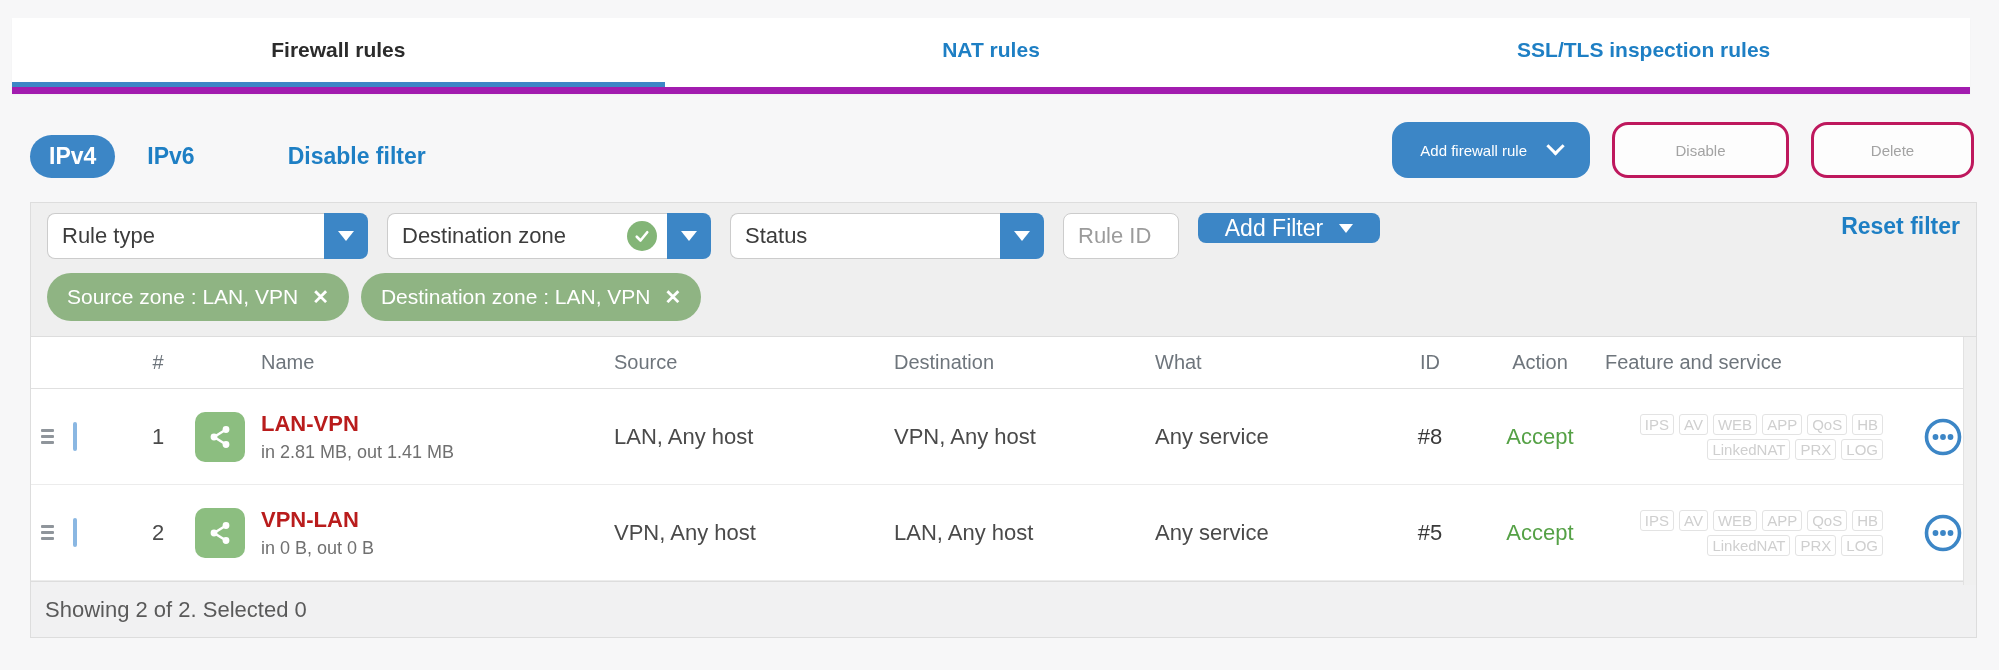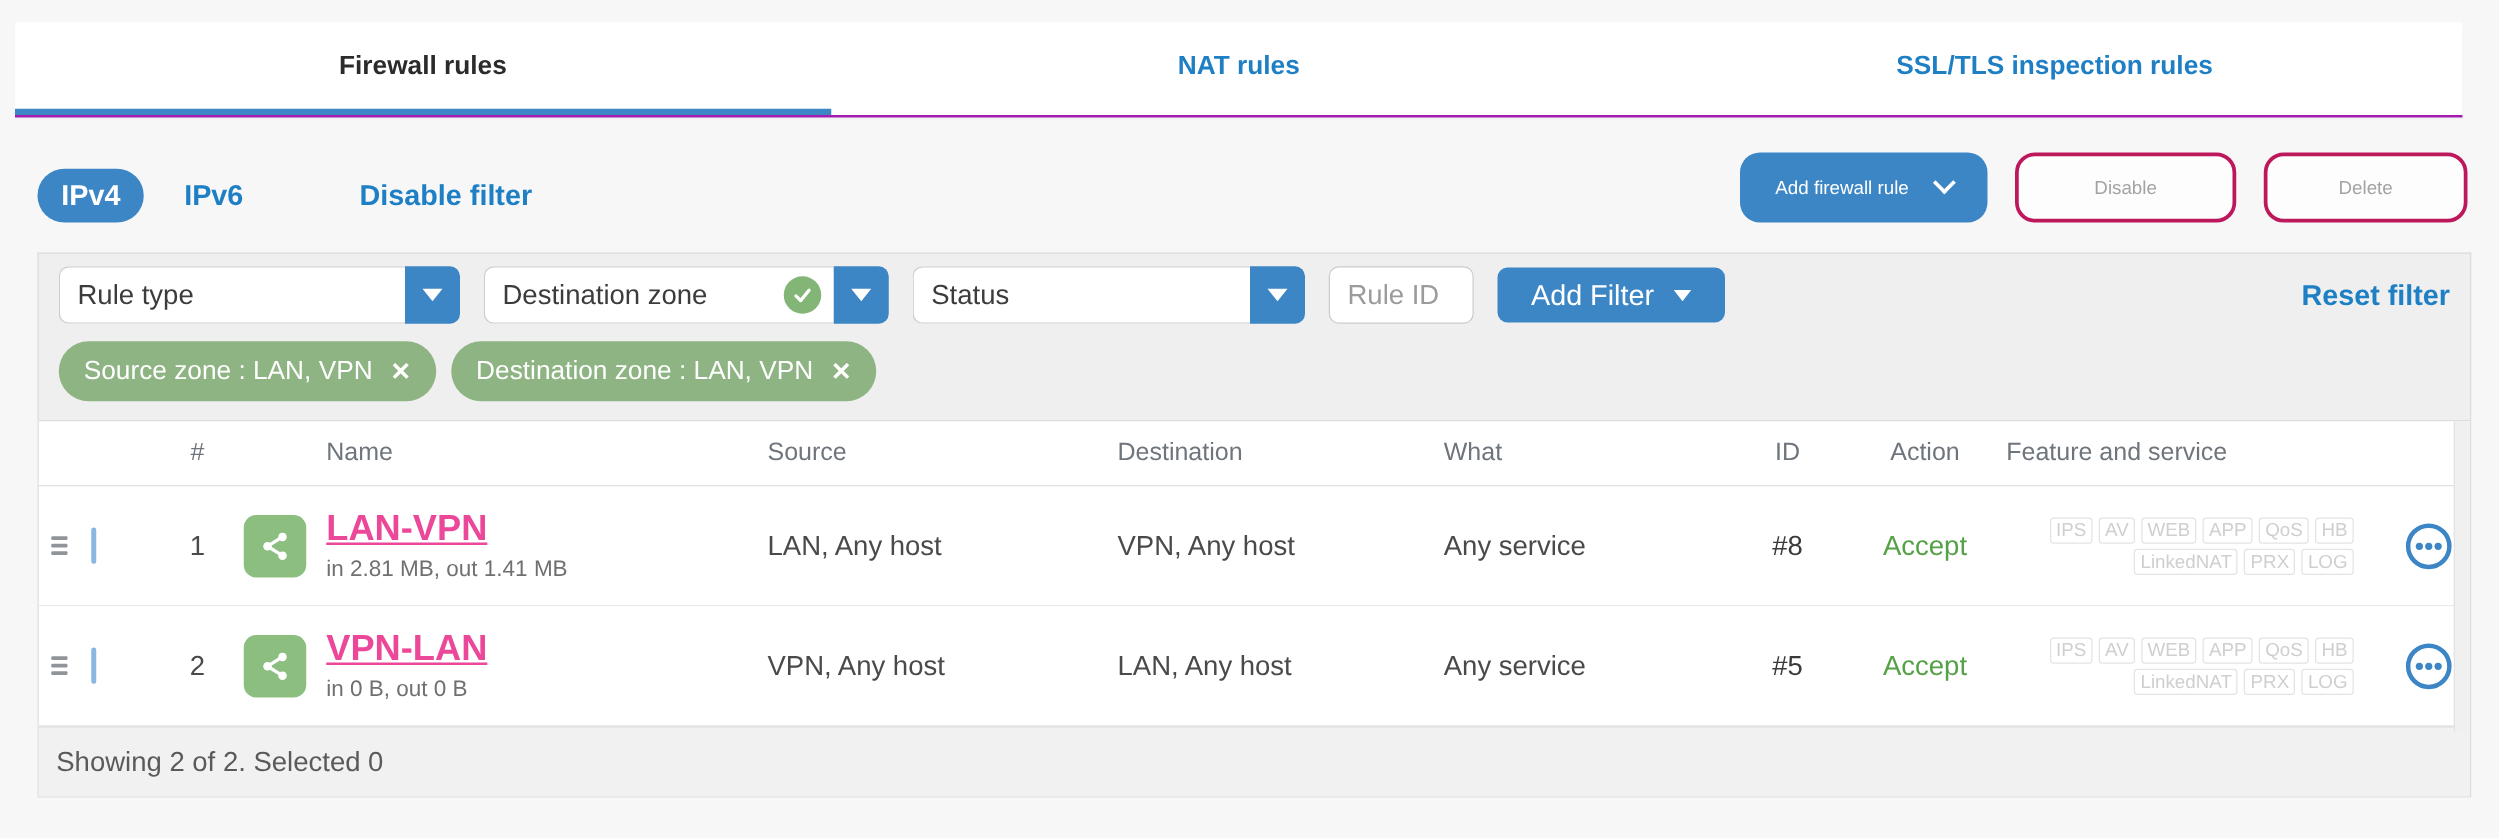--- a/index.html
+++ b/index.html
@@ -2,21 +2,21 @@
 <html><head>
 <meta charset="utf-8">
 <style>
   * { margin:0; padding:0; box-sizing:border-box; }
   html,body { width:1999px; height:670px; }
   body { font-family:"Liberation Sans", sans-serif; background:#f7f7f8; color:#333; }
   .page { position:relative; width:1999px; height:670px; overflow:hidden; }
 
   
   .tabbar { position:absolute; left:12px; top:18px; width:1958px; height:76px;
-            background:#fff; display:flex; border-bottom:2px solid #a21caf;
+            background:#fff; display:flex; border-bottom:7px solid #a21caf;
             box-shadow:0 1px 2px rgba(0,0,0,0.03); }
   .tab { flex:1; display:flex; align-items:center; justify-content:center;
          font-size:21px; font-weight:bold; color:#1e7fc4; cursor:pointer;
          border-bottom:5px solid transparent; }
   .tab.active { color:#2b2b2b; border-bottom-color:#3c86c6; }
 
   
   .toolbar { position:absolute; left:30px; top:120px; width:1944px; height:58px;
              display:flex; align-items:flex-end; }
   .toolbar .left { display:flex; align-items:center; }
@@ -31,36 +31,36 @@
          font-family:"Liberation Sans", sans-serif; }
   .btn-primary { background:#3c86c6; color:#fff; padding:0 28px; }
   .chev { width:13px; height:13px; border-right:3.5px solid #fff; border-bottom:3.5px solid #fff;
           transform:rotate(45deg) translate(-3px,-3px); margin-left:22px; display:inline-block; }
   .btn-ghost { background:#fdfdfd; border:3px solid #be185d; color:#a3a3a3; }
   .btn-disable { width:177px; } .btn-delete { width:163px; }
 
   
   .filter-panel { position:absolute; left:30px; top:202px; width:1947px; height:134px;
                   background:#efefef; border:1px solid #ddd; border-bottom:none; padding:10px 16px 0 16px; }
-  .filter-row { display:flex; align-items:center; height:46px; }
+  .filter-row { display:flex; height:46px; }
   .dd-group { display:flex; height:46px; margin-right:19px; }
   .dd-field { background:#fff; border:1px solid #ccc; border-right:none; border-radius:8px 0 0 8px;
               display:flex; align-items:center; padding:0 10px 0 14px; font-size:22px; color:#3c3c3c; }
   .dd-w1 { width:277px; } .dd-w2 { width:277px; } .dd-w3 { width:280px; } .dd-w4 { width:270px; }
   .dd-check { width:30px; height:30px; border-radius:50%; background:#83b577; margin-left:auto;
               display:flex; align-items:center; justify-content:center; flex:0 0 30px; }
   .dd-btn { width:44px; background:#3c86c6; border-radius:0 8px 8px 0; display:flex;
             align-items:center; justify-content:center; cursor:pointer; }
   .tri { width:0; height:0; border-left:8px solid transparent; border-right:8px solid transparent;
          border-top:10px solid #fff; }
   .ruleid-input { width:116px; height:46px; border:1px solid #ccc; border-radius:8px;
                   font-size:22px; padding:0 14px; color:#444; margin-right:19px;
                   font-family:"Liberation Sans", sans-serif; background:#fff; }
   .ruleid-input::placeholder { color:#9b9b9b; }
-  .addfilter-btn { height:44px; width:182px; border-radius:8px; background:#3c86c6; color:#fff;
+  .addfilter-btn { height:30px; width:182px; border-radius:8px; background:#3c86c6; color:#fff;
                    font-size:23px; display:flex; align-items:center; justify-content:center; gap:16px;
                    cursor:pointer; border:none; font-family:"Liberation Sans", sans-serif; }
   .tri-sm { border-left:7px solid transparent; border-right:7px solid transparent; border-top:9px solid #fff; width:0; height:0; }
   .filter-row .txt-link { margin-left:auto; }
   .chip-row { display:flex; align-items:center; margin-top:14px; gap:12px; }
   .chip { background:#8fb483; color:#fff; font-size:21px; border-radius:999px; height:48px;
           display:flex; align-items:center; padding:0 20px; }
   .chip .x { margin-left:14px; font-weight:bold; font-size:20px; cursor:pointer; }
 
   
@@ -74,21 +74,21 @@
   .trow { height:96px; border-bottom:1px solid #ececec; font-size:22px; color:#4a4a4a; }
   .c-center { text-align:center; }
   .handle { display:flex; flex-direction:column; gap:3px; margin-left:10px; width:13px; cursor:grab; }
   .handle i { height:3px; background:#8f959b; border-radius:1px; }
   .cbx { width:34px; height:34px; border:2px solid #8ab7e2; border-radius:8px; background:#fff;
          margin:0 auto; cursor:pointer; }
   .namecell { display:flex; align-items:center; }
   .rule-icon { width:50px; height:50px; border-radius:10px; background:#8cbe80; margin-left:8px;
                display:flex; align-items:center; justify-content:center; flex:0 0 50px; }
   .nametext { margin-left:16px; }
-  .nametext .nm { font-size:29px; font-weight:bold; color:#ec4899; text-decoration:underline; cursor:pointer; }
+  .nametext .nm { font-size:22px; font-weight:bold; color:#b91c1c; cursor:pointer; }
   .nametext .sub { font-size:18px; color:#707070; margin-top:5px; }
   .h-name { padding-left:74px; }
   .idcell { color:#3a3a3a; }
   .accept { color:#55a146; font-weight:normal; }
   .featcell { display:flex; align-items:center;justify-content:space-between; }
   .badges { width:278px; display:flex; flex-direction:column; align-items:flex-end; gap:4px; }
   .badge-line { display:flex; gap:5px; }
   .badge { border:1px solid #e3e3e3; border-radius:3px; color:#cfcfcf; font-size:15px;
            padding:2px 4px; line-height:1; background:#fff; }
   .more { margin-left:22px; cursor:pointer; display:flex; }

